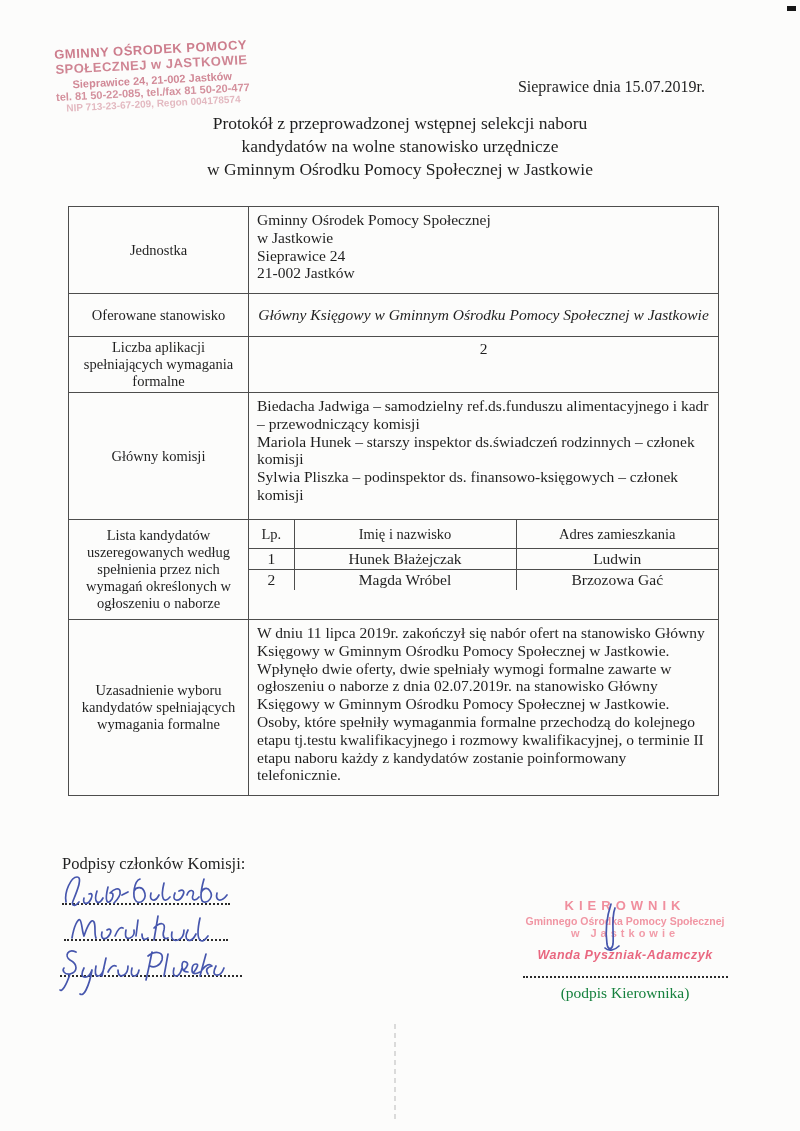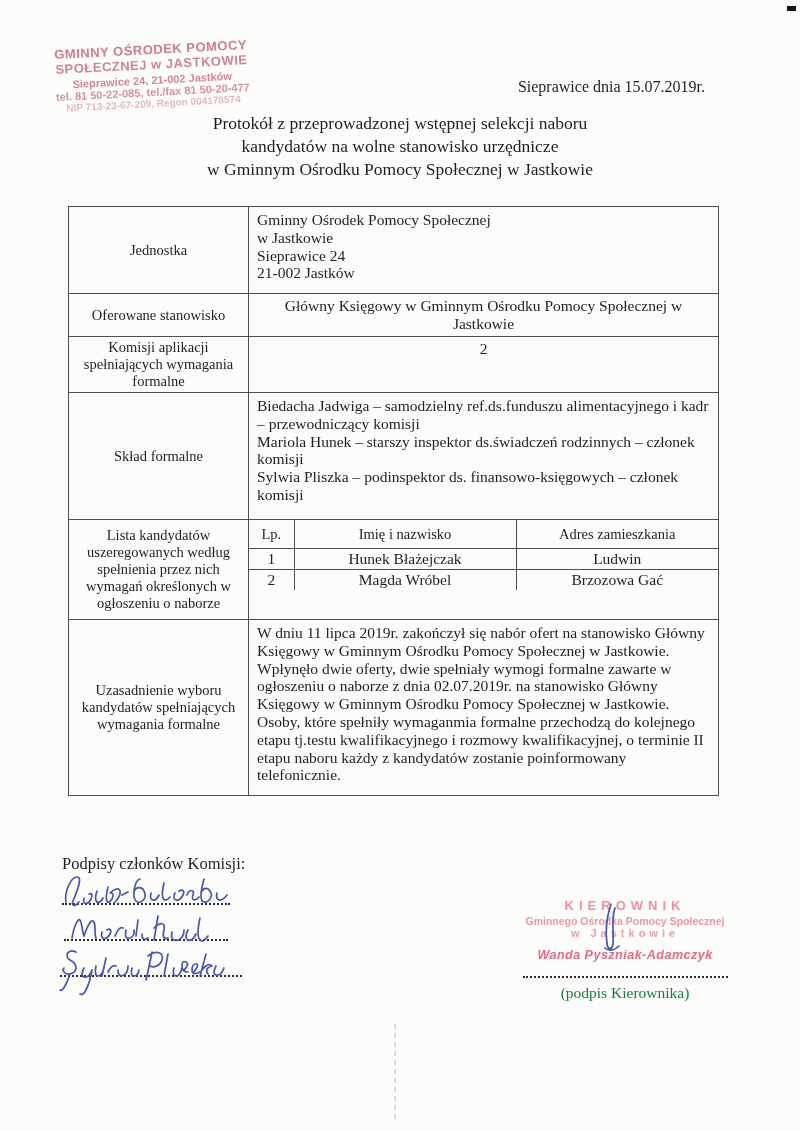--- a/index.html
+++ b/index.html
@@ -43,21 +43,21 @@
   table.main td{border:1px solid #4d4d4d;}
   col.c-label{width:180px;}
   td.lbl{
     text-align:center;vertical-align:middle;
     font-size:14.5px;line-height:17px;padding:2px 5px;
   }
   td.val{font-size:15.5px;line-height:17.8px;padding:2px 8px 2px 8px;}
   .pre{white-space:pre-line;}
   tr.r1{height:87px;}  tr.r1 td.val{vertical-align:top;text-align:left;padding-top:4px;}
   tr.r2{height:28px;}  tr.r2 td.val{text-align:center;vertical-align:middle;}
-  tr.r3{height:43px;}  tr.r3 td.val{text-align:center;vertical-align:middle;}
+  tr.r3{height:43px;}  tr.r3 td.val{text-align:center;vertical-align:middle;font-style:italic;}
   tr.r4{height:28px;}  tr.r4 td.val{text-align:center;vertical-align:middle;}
   tr.r5{height:42px;}  tr.r5 td.val{text-align:center;vertical-align:top;padding-top:3px;}
   tr.r6{height:127px;} tr.r6 td.val{vertical-align:top;text-align:left;padding-top:4px;}
   tr.r7{height:100px;} tr.r7 td.cand{padding:0;vertical-align:top;}
   tr.r8{height:176px;} tr.r8 td.val{vertical-align:top;text-align:left;padding-top:4px;}
 
   
   table.inner{width:100%;height:100%;border-collapse:collapse;table-layout:fixed;}
   table.inner th,table.inner td{border:1px solid #4d4d4d;font-weight:normal;}
   table.inner tr:first-child th{border-top:none;height:26px;font-size:14.5px;}
@@ -127,25 +127,25 @@
     <td class="val pre">Gminny Ośrodek Pomocy Społecznej
 w Jastkowie
 Sieprawice 24
 21-002 Jastków</td>
   </tr>
   <tr class="r3">
     <td class="lbl">Oferowane stanowisko</td>
     <td class="val">Główny Księgowy w Gminnym Ośrodku Pomocy Społecznej w Jastkowie</td>
   </tr>
   <tr class="r5">
-    <td class="lbl">Komisji aplikacji spełniających wymagania formalne</td>
+    <td class="lbl">Liczba aplikacji spełniających wymagania formalne</td>
     <td class="val">2</td>
   </tr>
   <tr class="r6">
-    <td class="lbl">Skład formalne</td>
+    <td class="lbl">Główny komisji</td>
     <td class="val pre">Biedacha Jadwiga – samodzielny ref.ds.funduszu alimentacyjnego i kadr – przewodniczący komisji
 Mariola Hunek – starszy inspektor ds.świadczeń rodzinnych – członek komisji
 Sylwia Pliszka – podinspektor ds. finansowo-księgowych – członek komisji</td>
   </tr>
   <tr class="r7">
     <td class="lbl">Lista kandydatów uszeregowanych według spełnienia przez nich wymagań określonych w ogłoszeniu o naborze</td>
     <td class="cand">
       <table class="inner">
         <colgroup>
               <col class="c-lp">

